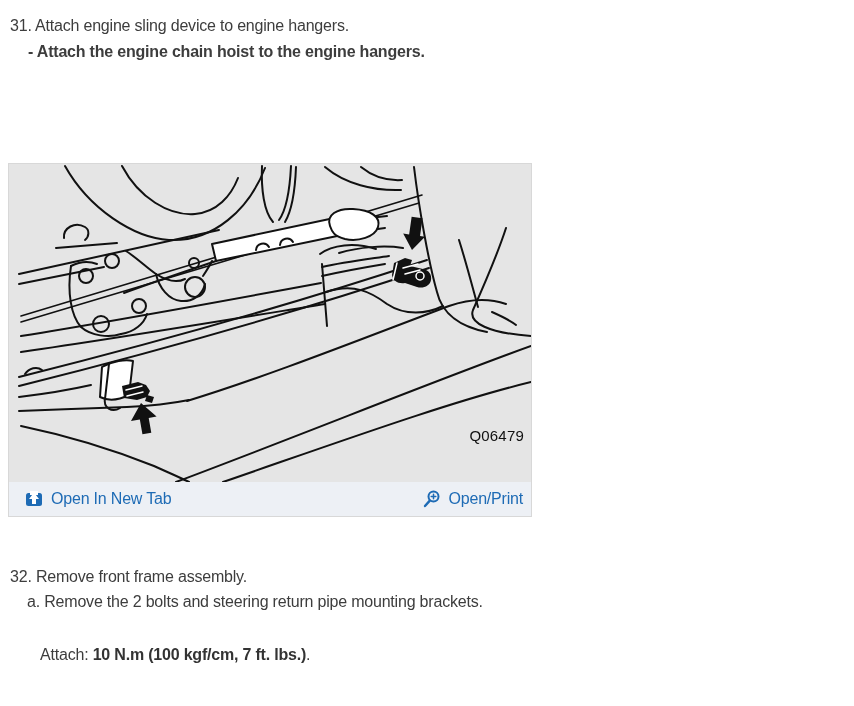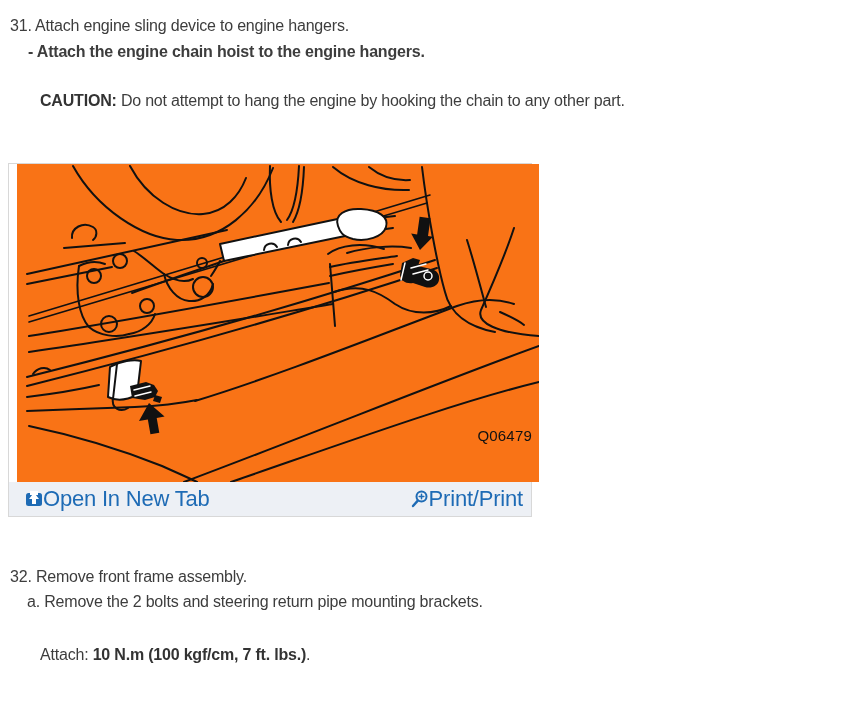--- a/index.html
+++ b/index.html
@@ -3,45 +3,41 @@
 <meta charset="utf-8">
 <style>
   html,body{margin:0;padding:0;background:#ffffff;}
   body{font-family:"Liberation Sans","DejaVu Sans",sans-serif;color:#3d3d3d;}
   .page{position:relative;width:854px;height:706px;background:#fff;overflow:hidden;}
   .trow{position:absolute;font-size:16px;letter-spacing:-0.2px;white-space:nowrap;color:#3d3d3d;}
   .trow b{font-weight:700;color:#333;}
   
   .figure-box{position:absolute;left:8px;top:163px;width:522px;height:352px;
               border:1px solid #d8d8d8;background:#fff;}
-  .figure-image{position:absolute;left:8px;top:0;width:522px;height:318px;background:#f97316;}
+  .figure-image{position:absolute;left:0;top:0;width:522px;height:318px;background:#e5e5e5;}
   .figure-code{position:absolute;right:7px;bottom:38px;font-size:15px;color:#111;letter-spacing:0.2px;}
   .figure-footer{position:absolute;left:0;bottom:0;width:522px;height:34px;background:#edf0f5;
                  display:flex;align-items:center;justify-content:space-between;
                  padding:0 8px 0 16px;box-sizing:border-box;}
-  .flink{display:flex;align-items:center;font-size:22px;color:#1e6bb5;
+  .flink{display:flex;align-items:center;gap:8px;font-size:16px;color:#1e6bb5;
          text-decoration:none;cursor:pointer;letter-spacing:-0.2px;}
   .flink svg{display:block;}
 </style>
 </head>
 <body>
 
 <div class="page">
 
   <div class="trow" style="left:10px;top:17px;">
     <span>31.</span>
     <span>Attach engine sling device to engine hangers.</span>
   </div>
   <div class="trow" style="left:28px;top:43px;font-weight:bold;">
     <span>-</span>
     <span>Attach the engine chain hoist to the engine hangers.</span>
-  </div>
-  <div class="trow" style="left:40px;top:92px;">
-    <b>CAUTION:</b>
-    <span>Do not attempt to hang the engine by hooking the chain to any other part.</span>
   </div>
 
   <div class="figure-box">
     <div class="figure-image">
       <svg width="522" height="318" viewBox="0 0 522 318">
         <g fill="none" stroke="#111" stroke-width="2" stroke-linecap="round" stroke-linejoin="round">
 
           <path d="M56,2 C80,45 125,74 160,76 C205,78 240,45 256,4"></path>
           <path d="M113,2 C130,34 160,52 186,50 C208,48 222,32 229,14"></path>
 
@@ -147,21 +143,21 @@
         <span>Open In New Tab</span>
       </a>
       <a class="flink">
         <span>
           <svg width="18" height="18" viewBox="0 0 18 18">
             <circle cx="10.5" cy="6.5" r="5" fill="none" stroke="#1e6bb5" stroke-width="2"></circle>
             <path d="M6.8,10.6 L2,16" stroke="#1e6bb5" stroke-width="2.4" stroke-linecap="round"></path>
             <path d="M10.5,4.2 V8.8 M8.2,6.5 H12.8" stroke="#1e6bb5" stroke-width="1.5" stroke-linecap="round"></path>
           </svg>
         </span>
-        <span>Print/Print</span>
+        <span>Open/Print</span>
       </a>
     </div>
   </div>
 
   <div class="trow" style="left:10px;top:568px;text-align:center;">
     <span>32.</span>
     <span>Remove front frame assembly.</span>
   </div>
   <div class="trow" style="left:27px;top:593px;">
     <span>a.</span>

